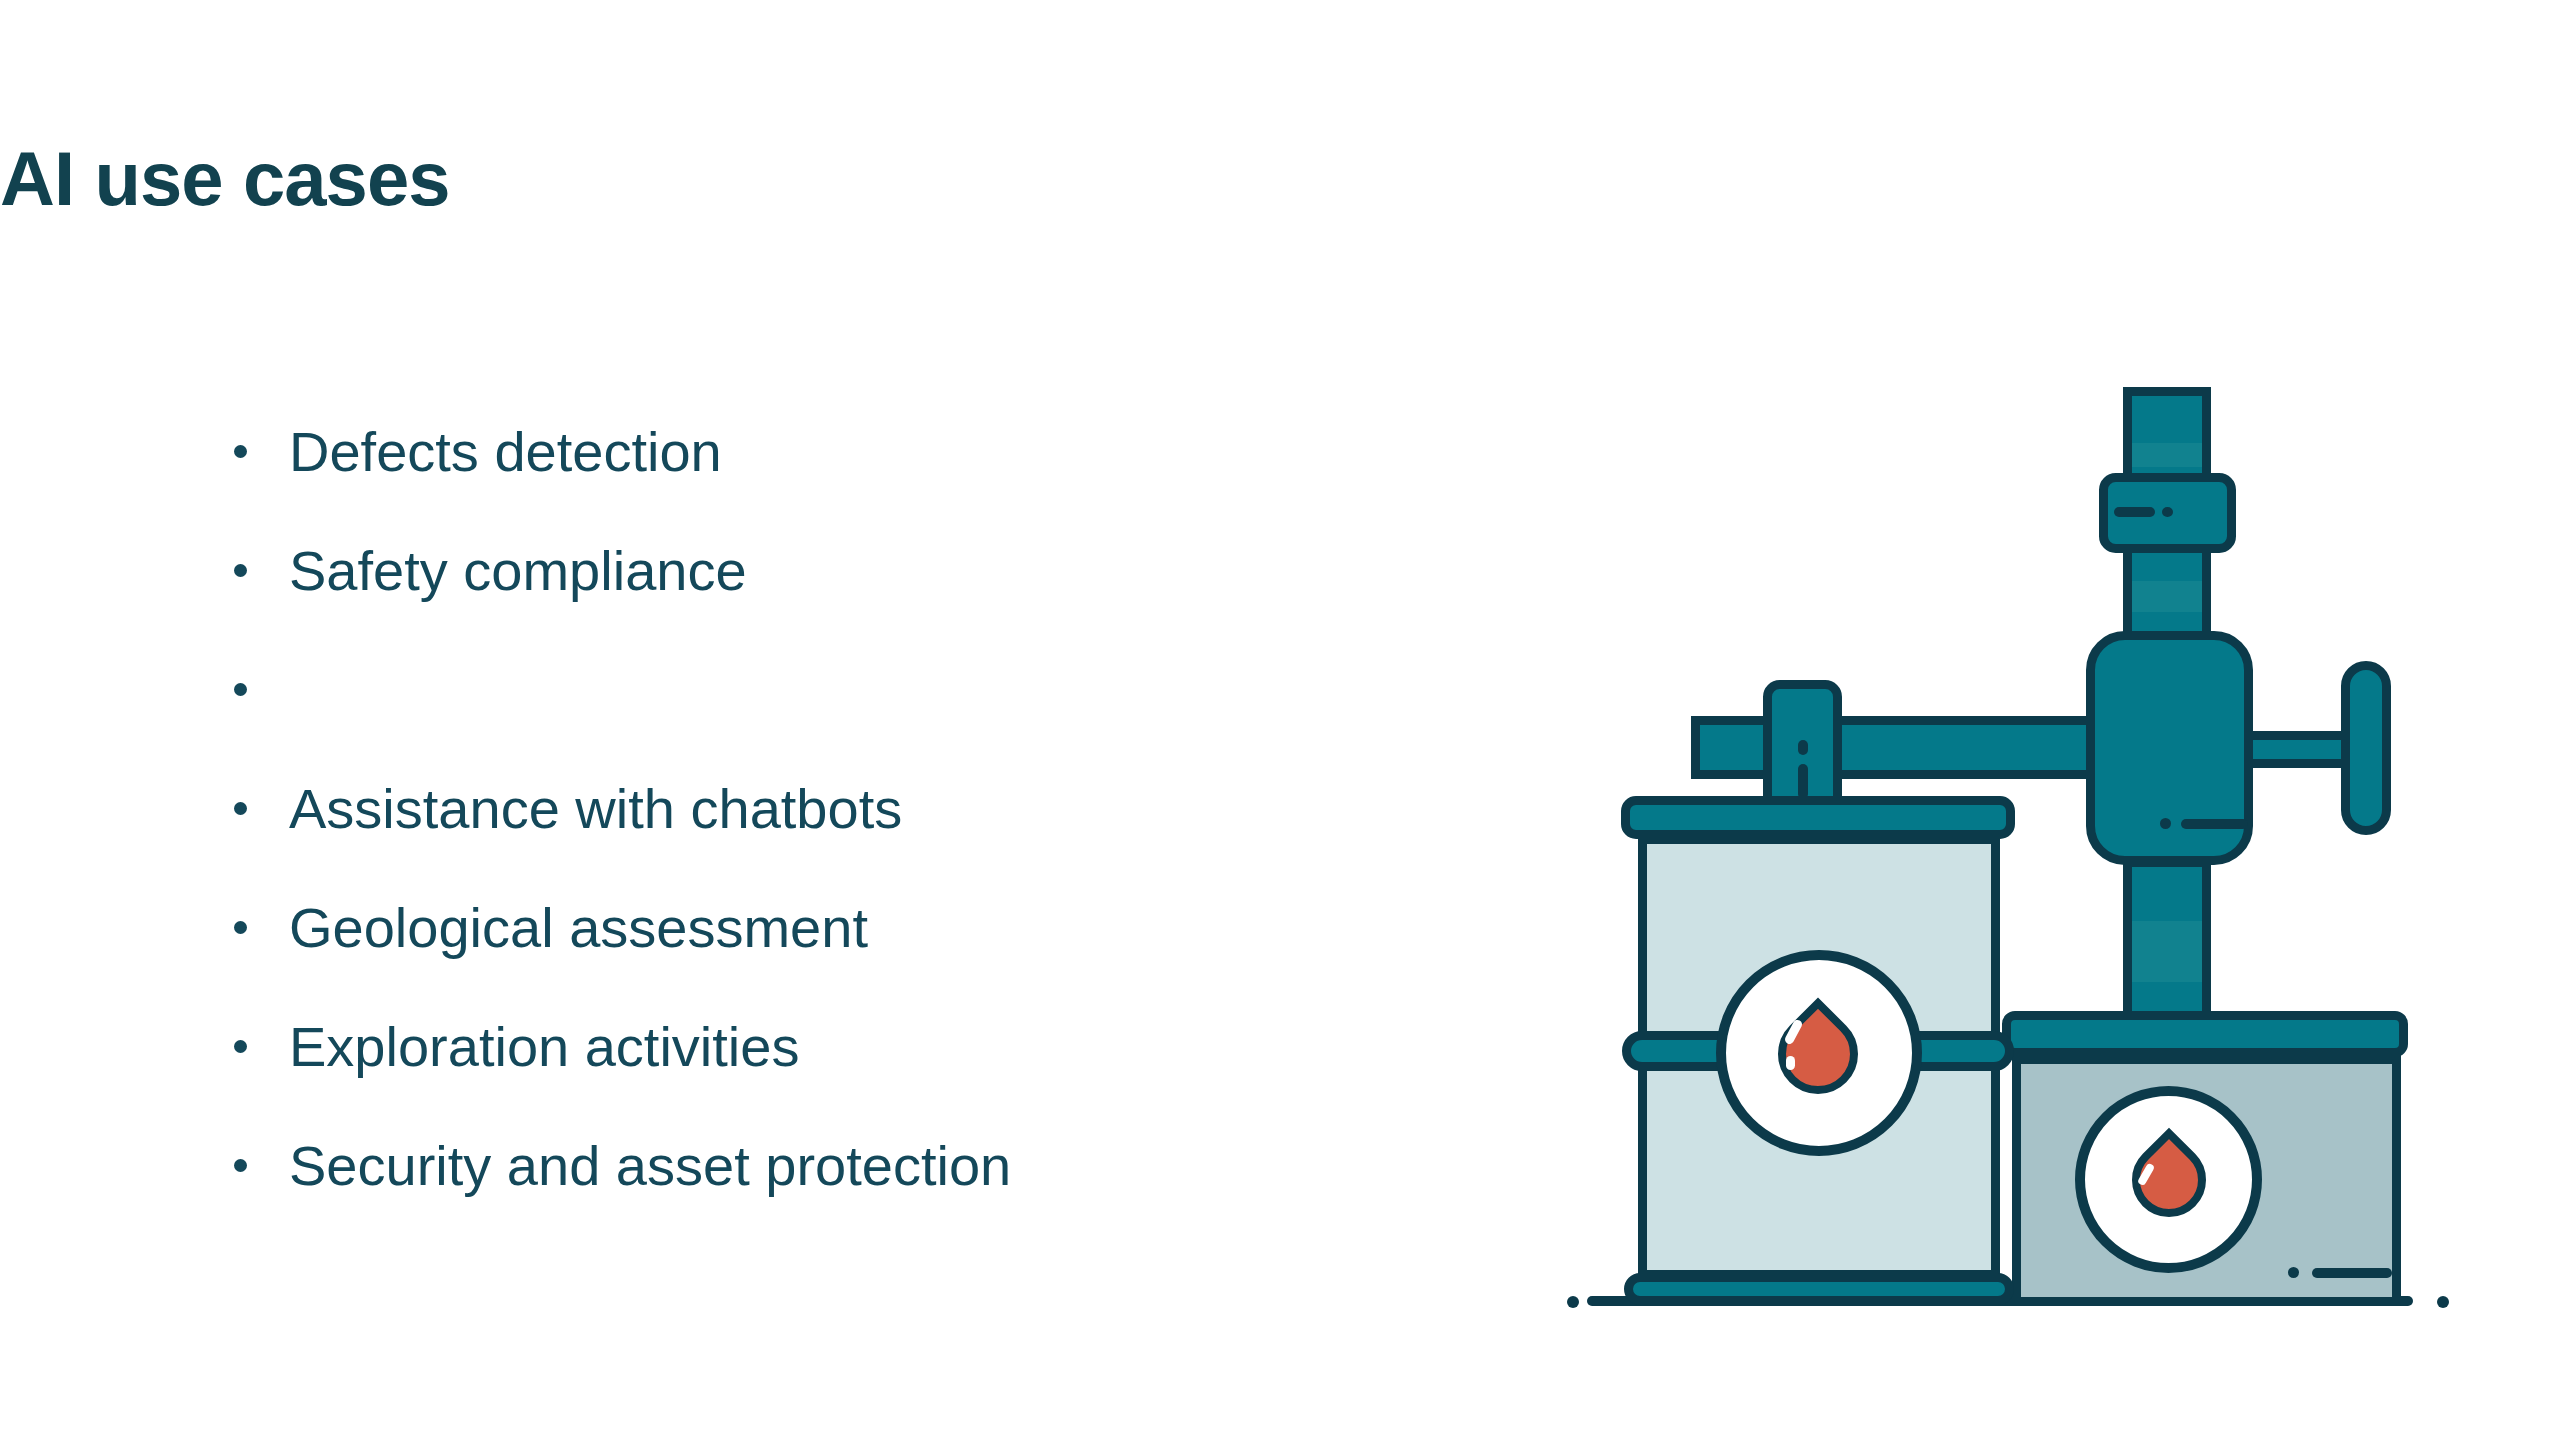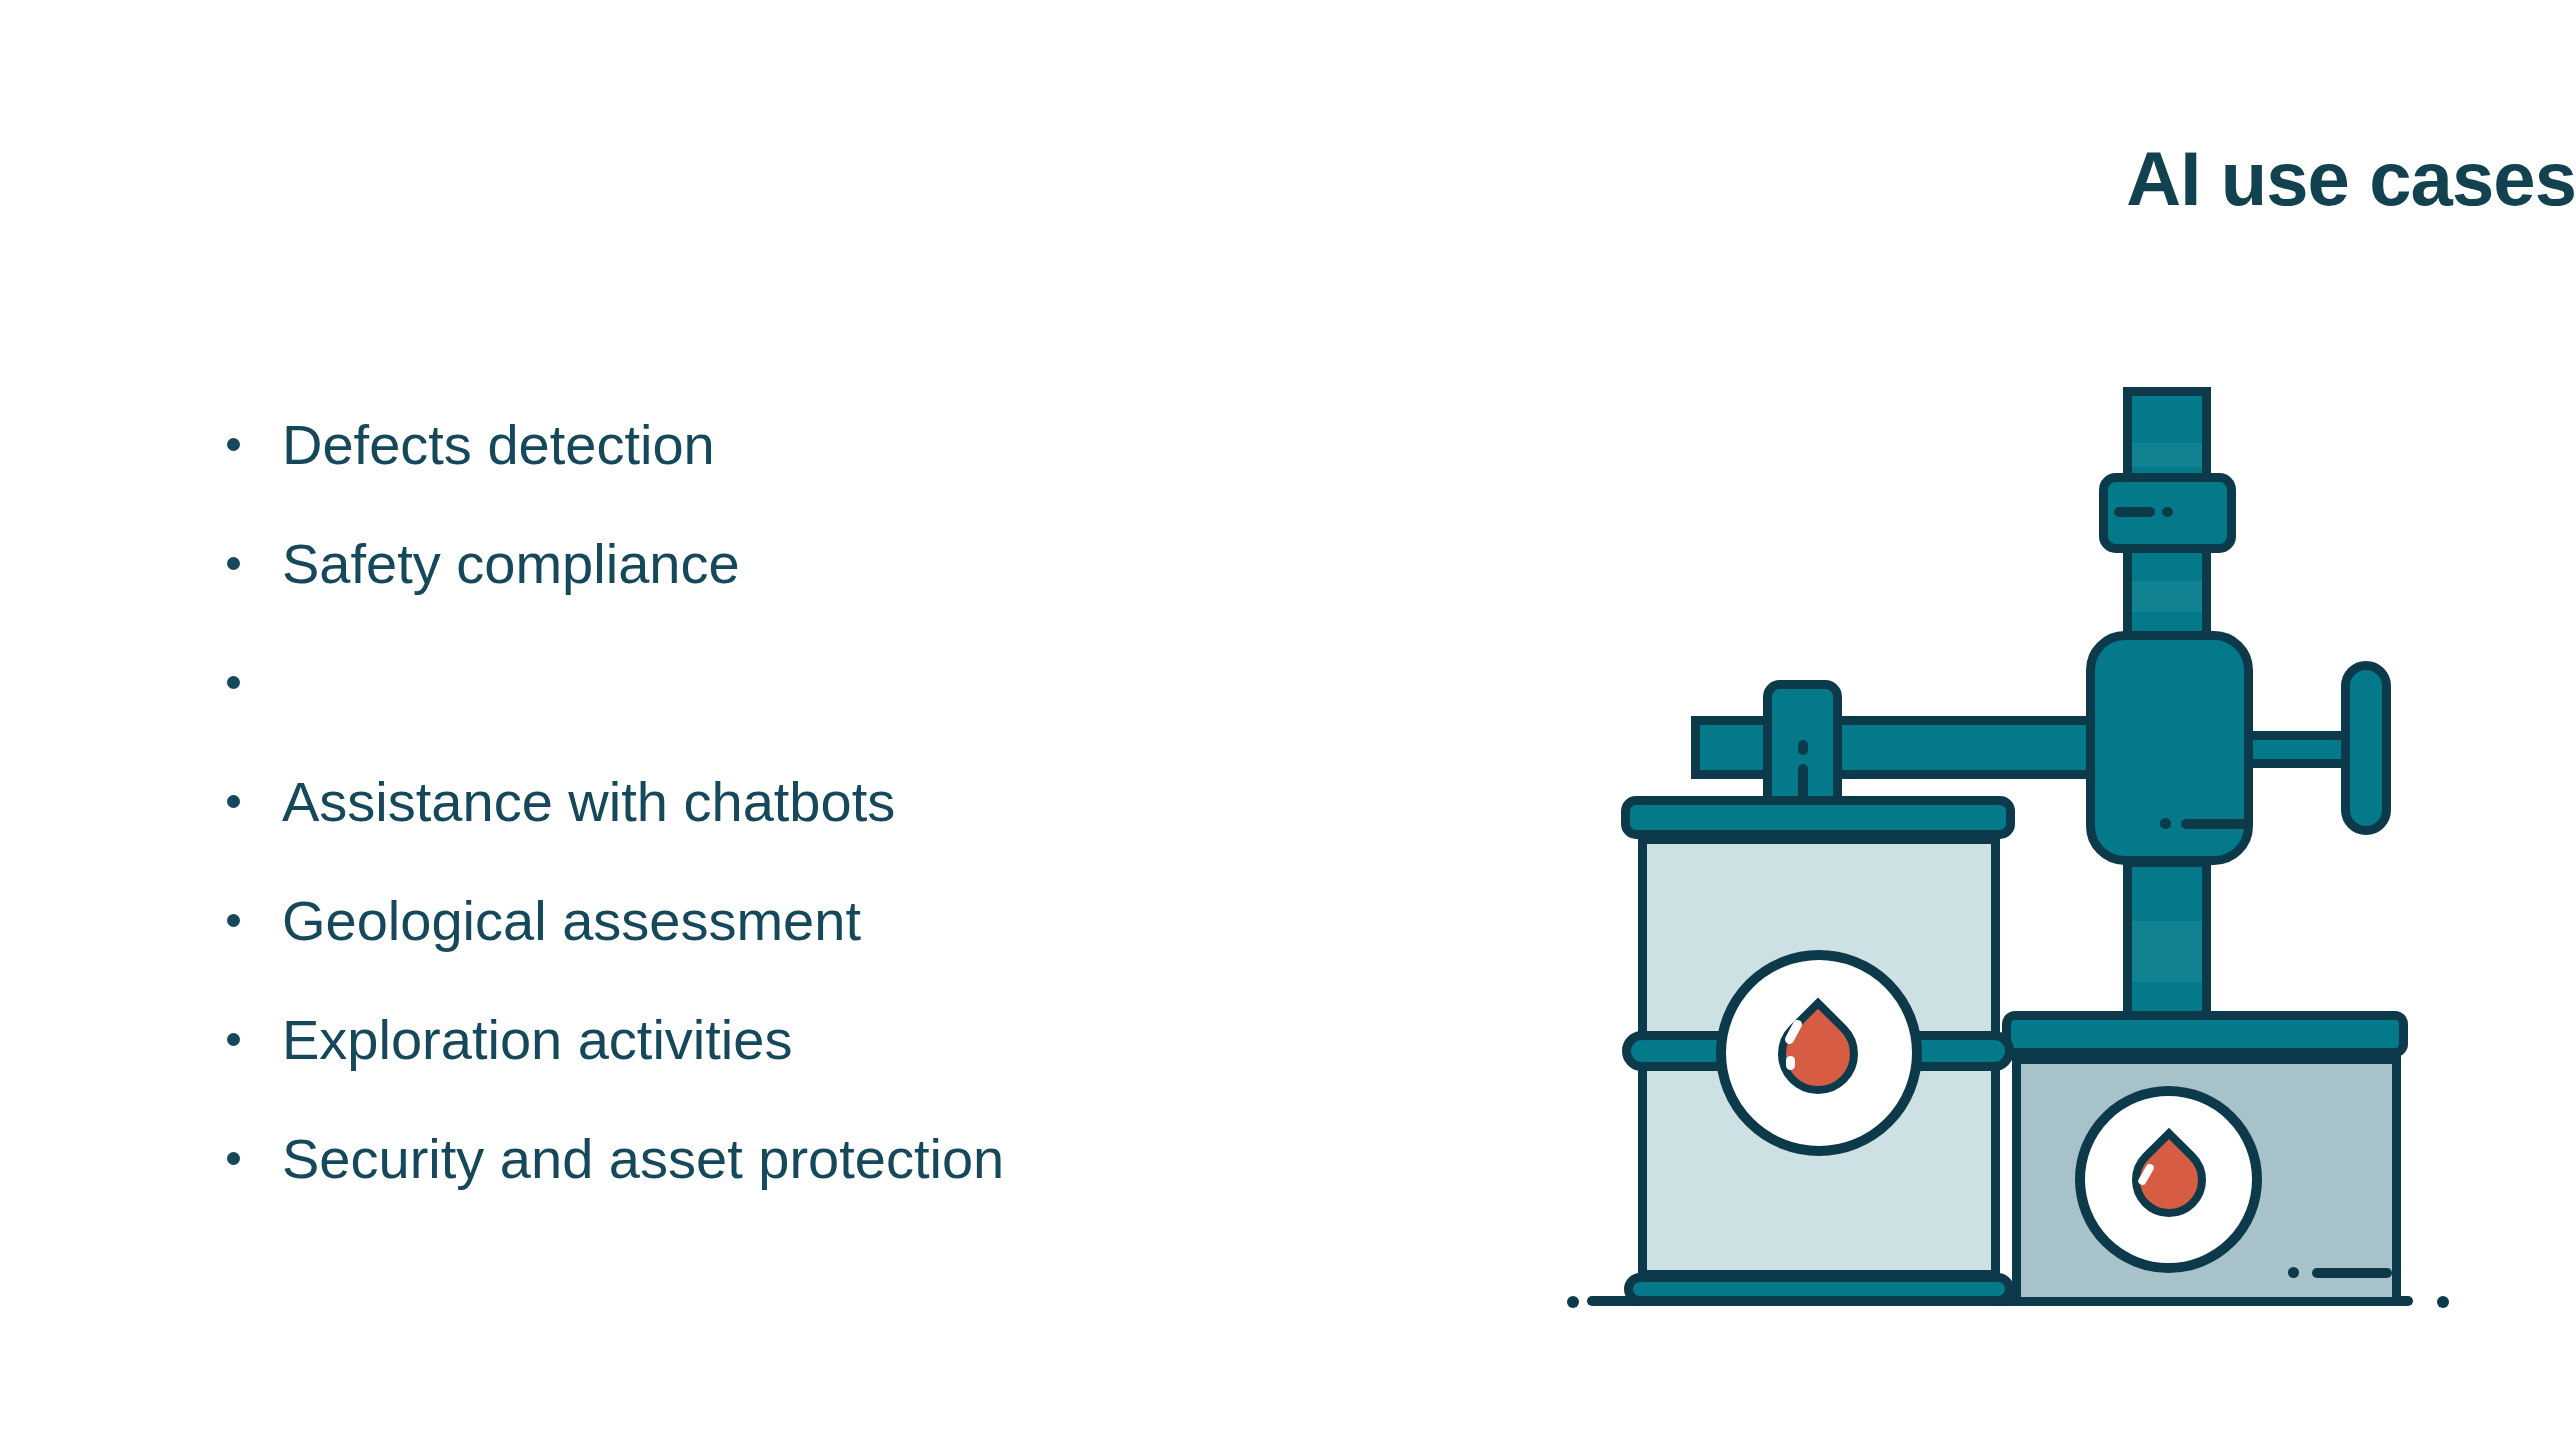--- a/index.html
+++ b/index.html
@@ -6,27 +6,27 @@
   .slide {
     position:relative; width:2576px; height:1451px;
     background:#ffffff; overflow:hidden;
     font-family:"Liberation Sans", sans-serif;
     color:#14485a;
   }
 
   
   .title {
     position:absolute; top:141px; left:0; width:100%;
-    text-align:right; font-size:76px; font-weight:700;
+    text-align:left; font-size:76px; font-weight:700;
     letter-spacing:-0.9px; color:#12424f; margin:0; line-height:1;
   }
 
   
   .bullets {
-    position:absolute; left:219px; top:377px; margin:8px; padding:0;
+    position:absolute; left:219px; top:377px; margin:15px; padding:0;
     list-style:none;
   }
   .bullets li {
     height:119px; display:flex; align-items:center;
     font-size:56px; font-weight:500; color:#14485a; line-height:1.1;
   }
   .bullets .dot {
     width:13px; height:13px; border-radius:50%;
     background:#14485a; flex:0 0 auto; margin-right:42px;
   }

